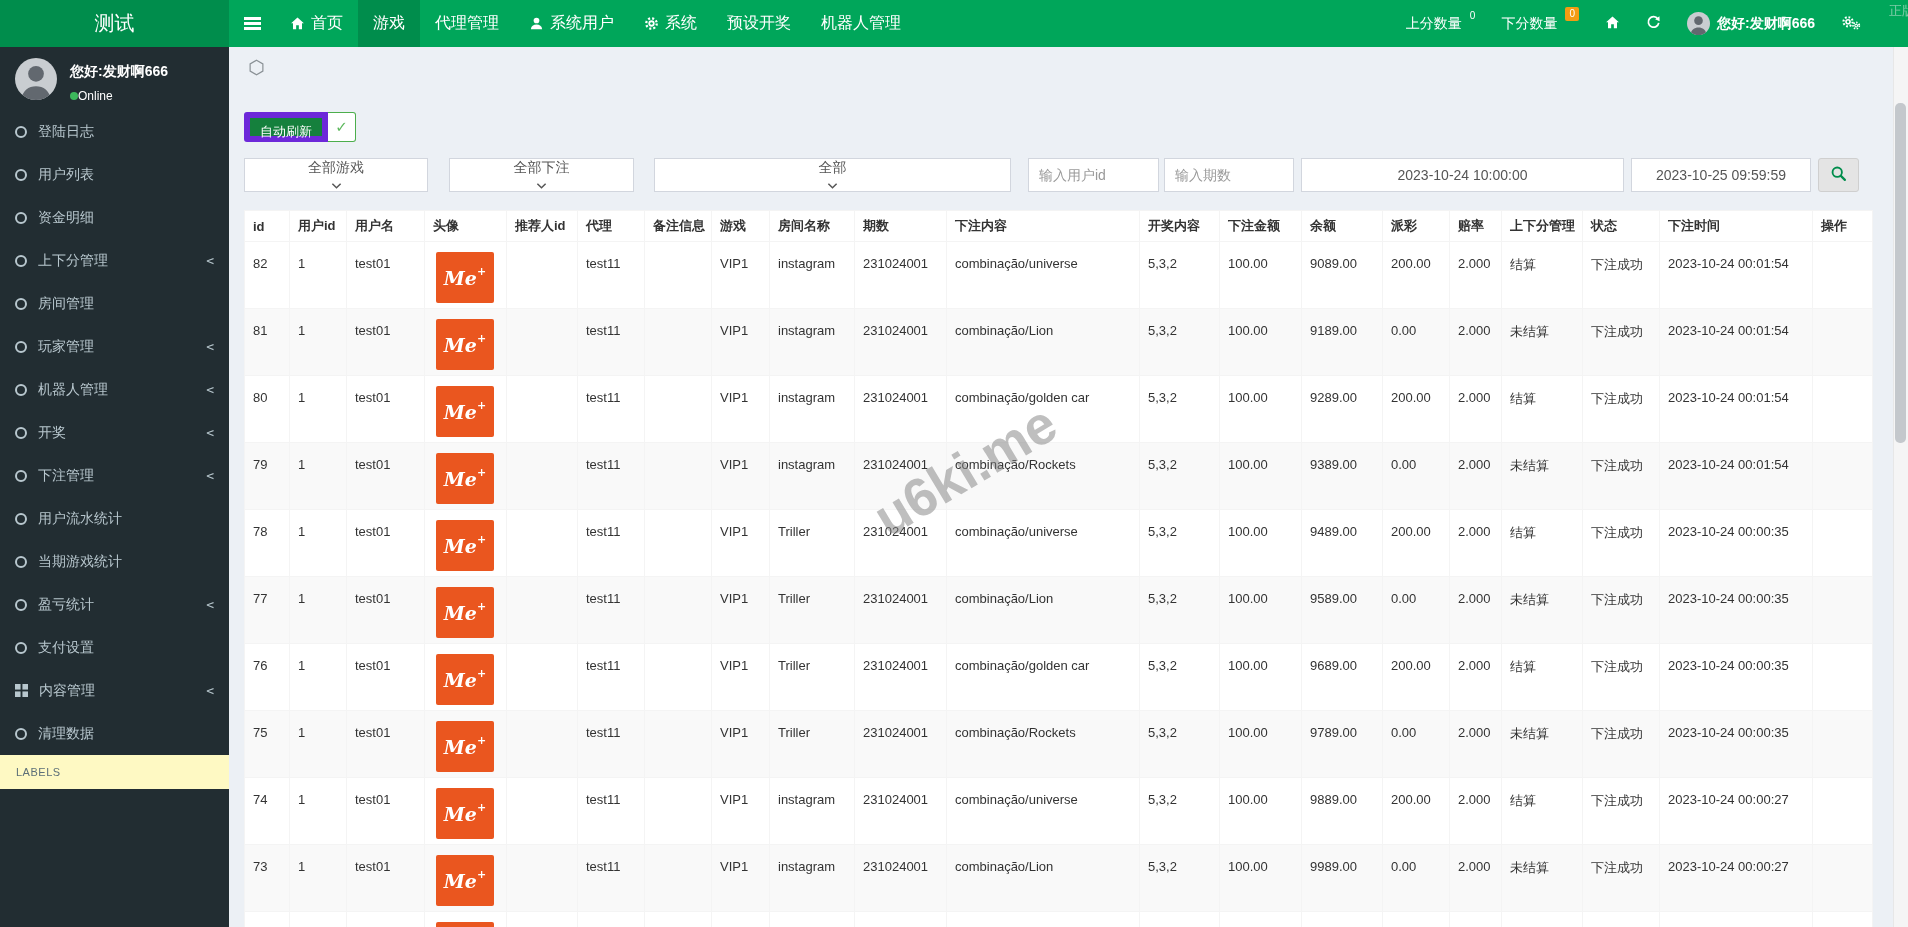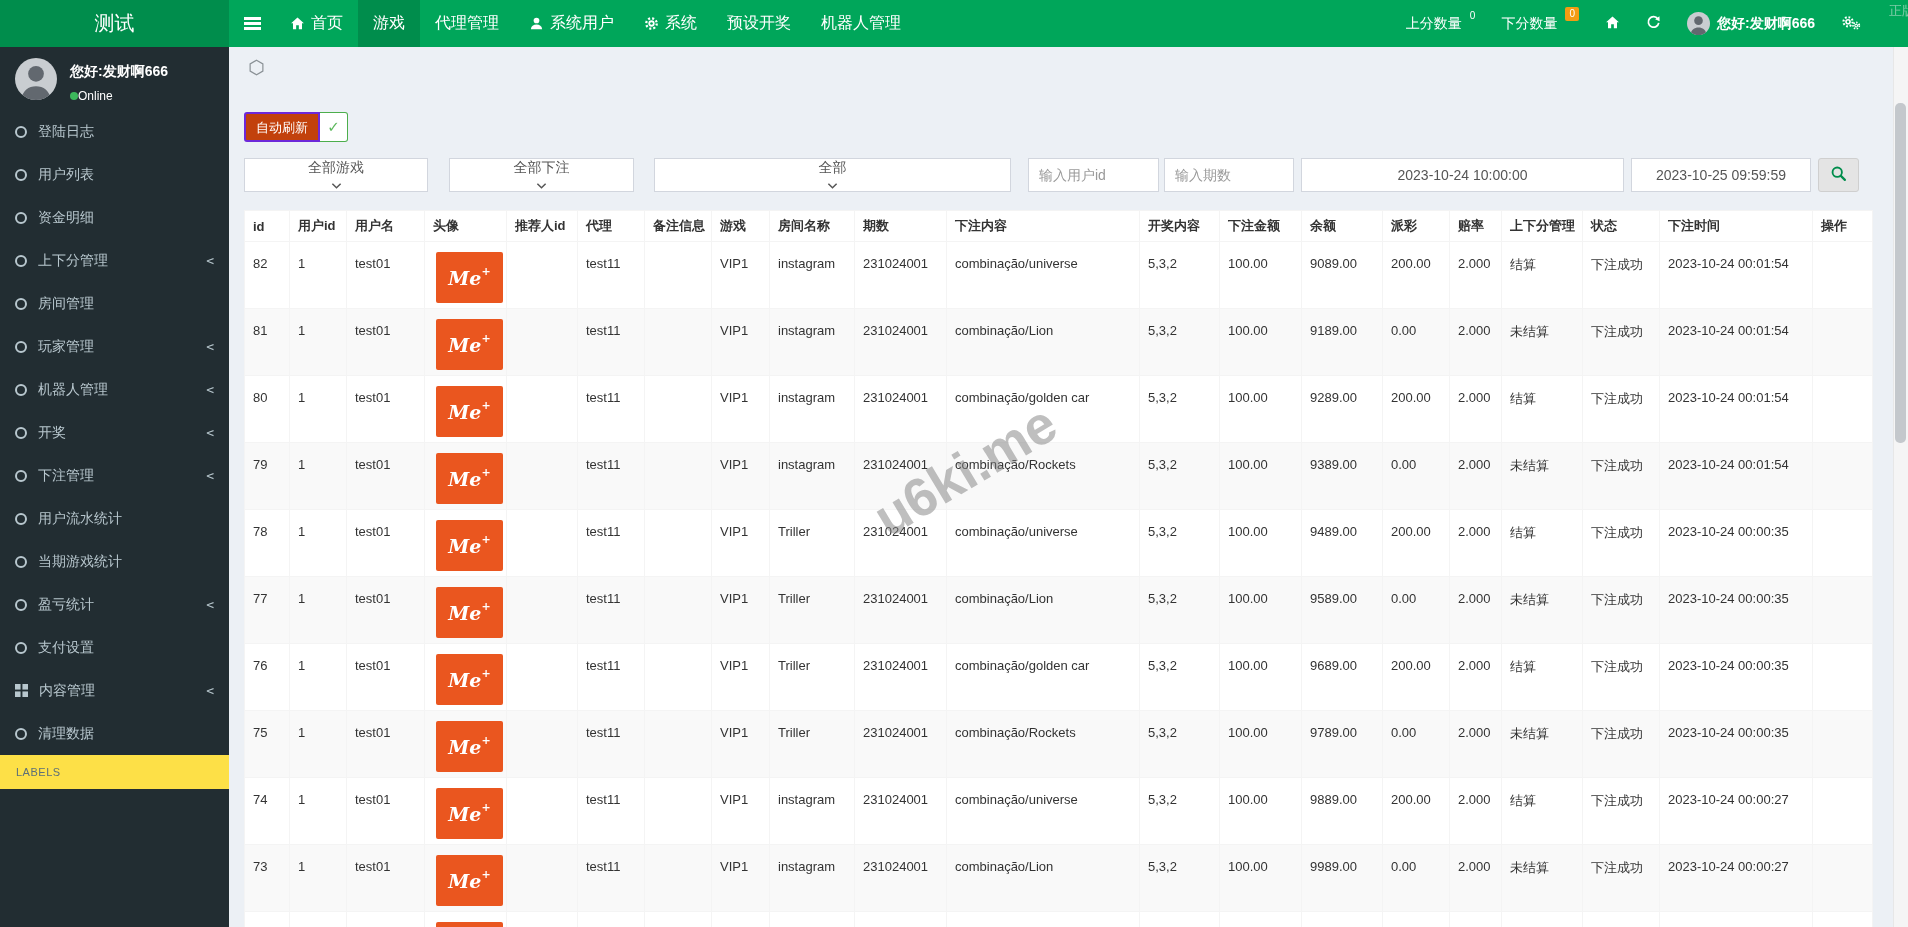--- a/index.html
+++ b/index.html
@@ -32,28 +32,28 @@
   .up-avatar { width:42px; height:42px; border-radius:50%; overflow:hidden; flex:none; }
   .up-name { color:#fff; font-size:14px; font-weight:700; margin-top:5px; }
   .up-status { color:#fff; font-size:12px; margin-top:8px; display:flex; align-items:center; }
   .dot { width:8px; height:8px; border-radius:50%; background:#3db85c; }
   .side-menu { position:absolute; top:63px; left:0; right:0; }
   .side-item { height:43px; display:flex; align-items:center; gap:11px; padding:0 15px;
                color:#b8c7ce; font-size:14px; position:relative; cursor:pointer; }
   .circle-o { width:12px; height:12px; border:2px solid #b8c7ce; border-radius:50%; flex:none; }
   .side-chevron { position:absolute; right:15px; font-size:13px; color:#b8c7ce;
                   font-family:"DejaVu Sans Mono",monospace; }
-  .labels-header { position:absolute; top:708px; left:0; right:0; height:34px; background:#fde047;
+  .labels-header { position:absolute; top:708px; left:0; right:0; height:34px; background:#fef9c3;
                    color:#5c6f78; font-size:11px; line-height:34px; padding-left:16px; letter-spacing:.5px; }
 
   
   .content { position:absolute; left:229px; top:47px; right:0; bottom:0; }
   .hex { position:absolute; left:19px; top:12px; cursor:pointer; }
   .auto-refresh { position:absolute; left:15px; top:65px; height:30px; display:flex; cursor:pointer; }
-  .ar-label { background:#c2410c; border:2px solid #6d28d9; color:#fff; font-size:13px;
+  .ar-label { background:#15803d; border:6px solid #6d28d9; color:#fff; font-size:13px;
               padding:0 10px; line-height:28px; border-radius:3px 0 0 3px; }
   .ar-check { background:#fff; border:1px solid #4cae4c; border-left:none; width:28px; text-align:center;
               line-height:28px; color:#5cb85c; font-weight:700; font-size:15px; border-radius:0 3px 3px 0; }
 
   .fctrl { position:absolute; top:111px; height:34px; background:#fff; border:1px solid #d2d6de;
            font-size:14px; color:#555; }
   .select { display:flex; align-items:center; padding:0 10px; cursor:pointer;flex-direction:column; }
   .select .sel-text { flex:1; }
   .finput { padding:0 10px; outline:none; font-family:inherit; }
   .finput::placeholder { color:#999; }
@@ -63,21 +63,21 @@
 
   
   .table-wrap { position:absolute; left:15px; top:163px; width:1630px; bottom:0; overflow:hidden; }
   table { width:1628px; table-layout:fixed; border-collapse:collapse; background:#fff;
           font-size:13px; color:#333; }
   th { padding:6px 8px; font-weight:700; text-align:left; border:1px solid #f4f4f4;
        white-space:nowrap; overflow:hidden; background:#fff; }
   td { border:1px solid #f4f4f4; border-top:1px solid #ececec; vertical-align:top;
        padding:14px 8px 0 8px; height:67px; white-space:nowrap; overflow:hidden; }
   tr.stripe td { background:#f9f9f9; }
-  .avatar-box { width:67px; height:51px; margin:-4px 0 0 3px; background:#ea561f; border-radius:2px;
+  .avatar-box { width:58px; height:51px; margin:-4px 0 0 3px; background:#ea561f; border-radius:2px;
                 color:#fff; display:flex; align-items:center; justify-content:center;
                 font-family:"DejaVu Serif",serif; font-style:italic; font-weight:700; font-size:19px; }
   .avatar-box sup { font-size:11px; position:relative; top:-2px; font-style:normal; }
 
   .watermark { position:absolute; left:586px; top:392px; width:300px; text-align:center;
                transform:rotate(-31deg); font-size:54px; font-weight:700; color:#808080; opacity:.5;
                z-index:5; pointer-events:none; }
 
   
   .vtrack { position:absolute; right:0; top:47px; width:15px; bottom:0; background:#f5f5f5;

